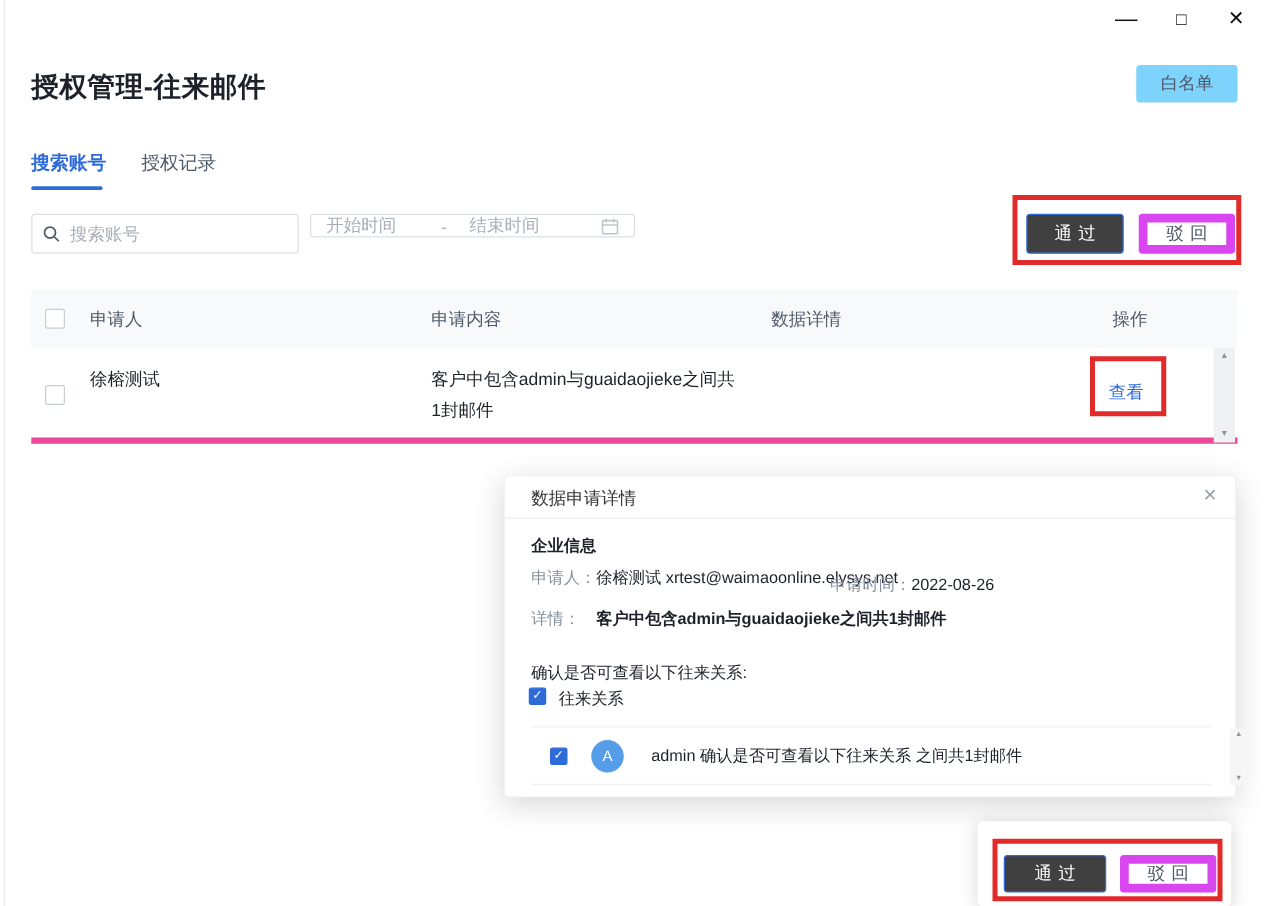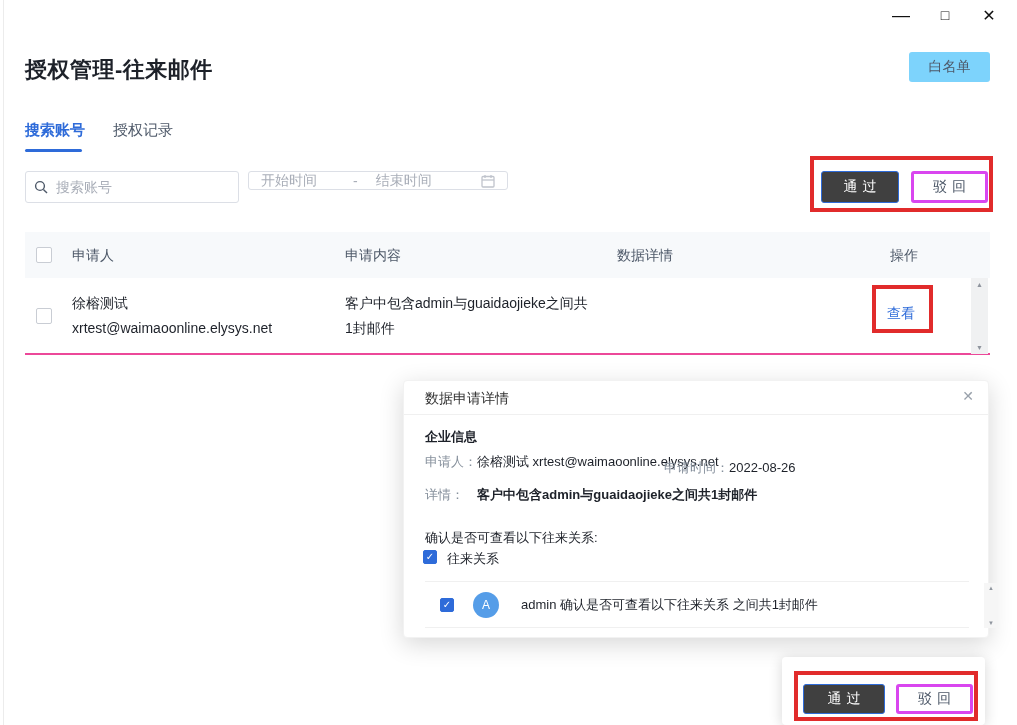--- a/index.html
+++ b/index.html
@@ -40,35 +40,35 @@
   .date-box{left:248px;top:171px;width:260px;height:19px;border:1px solid #dcdfe6;border-radius:3px;
     box-sizing:border-box;display:flex;align-items:center;padding:0 12px;background:#fff;font-size:14px;color:#a9aeb8;}
   .date-box .dph{flex:0 0 auto;}
   .date-box .sep{margin:0 18px 0 36px;}
   .date-box .cal{margin-left:auto;}
 
   
   .btn{height:32px;border-radius:3px;font-size:14px;display:flex;align-items:center;justify-content:center;
     cursor:pointer;box-sizing:border-box;font-family:inherit;}
   .btn-primary{background:#404040;color:#fff;border:1px solid #2e6bd9;}
-  .btn-plain{background:#fff;color:#4e5969;border:3px solid #d946ef;}
+  .btn-plain{background:#fff;color:#4e5969;border:7px solid #d946ef;}
   #approve-top{left:821px;top:171px;width:78px;}
   #reject-top{left:911px;top:171px;width:77px;}
 
   
   .anno{border:4px solid #e12b2b;pointer-events:none;box-sizing:border-box;z-index:40;}
   #anno-top{left:810px;top:156px;width:183px;height:56px;}
   #anno-view{left:872px;top:285px;width:61px;height:48px;}
   #anno-bottom{left:794px;top:671px;width:184px;height:50px;z-index:60;}
 
   
   .thead{left:25px;top:232px;width:965px;height:46px;background:#f7f9fb;}
   .thead span{position:absolute;top:15px;font-size:14px;color:#4e5969;}
   .th-applicant{left:47px;}.th-content{left:320px;}.th-detail{left:592px;}.th-op{left:865px;}
-  .trow{left:25px;top:278px;width:965px;height:77px;border-bottom:2px solid #ec4899;box-sizing:border-box;background:#fff;}
+  .trow{left:25px;top:278px;width:965px;height:77px;border-bottom:5px solid #ec4899;box-sizing:border-box;background:#fff;}
   .trow .cell{position:absolute;font-size:14px;color:#1d2129;}
   .name-cell{left:47px;top:13px;line-height:25px;}
   .content-cell{left:320px;top:13px;width:248px;line-height:25px;word-break:break-all;}
   .detail-cell{left:592px;top:27px;color:#2e6bd9 !important;cursor:pointer;}
   .action-cell{left:862px;top:27px;color:#2e6bd9 !important;cursor:pointer;}
 
   
   .cb{width:16px;height:16px;border:1px solid #c9cdd4;border-radius:2px;background:#fff;box-sizing:border-box;
     display:flex;align-items:center;justify-content:center;cursor:pointer;}
   .cb.sm{width:14px;height:14px;}
@@ -160,21 +160,20 @@
     <span class="th-applicant">申请人</span>
     <span class="th-content">申请内容</span>
     <span class="th-detail">数据详情</span>
     <span class="th-op">操作</span>
   </div>
   <span class="abs cb cb-head"></span>
 
   <div class="abs trow">
     <div class="cell name-cell">
       <div>徐榕测试</div>
-      <div>xrtest@waimaoonline.elysys.net</div>
     </div>
     <div class="cell content-cell">客户中包含admin与guaidaojieke之间共1封邮件</div>
     <div class="cell action-cell">查看</div>
   </div>
   <span class="abs cb cb-row"></span>
 
   <div class="abs scrollbar" id="table-scroll">
     <span class="ar">▲</span>
     <span class="ar">▼</span>
   </div>

